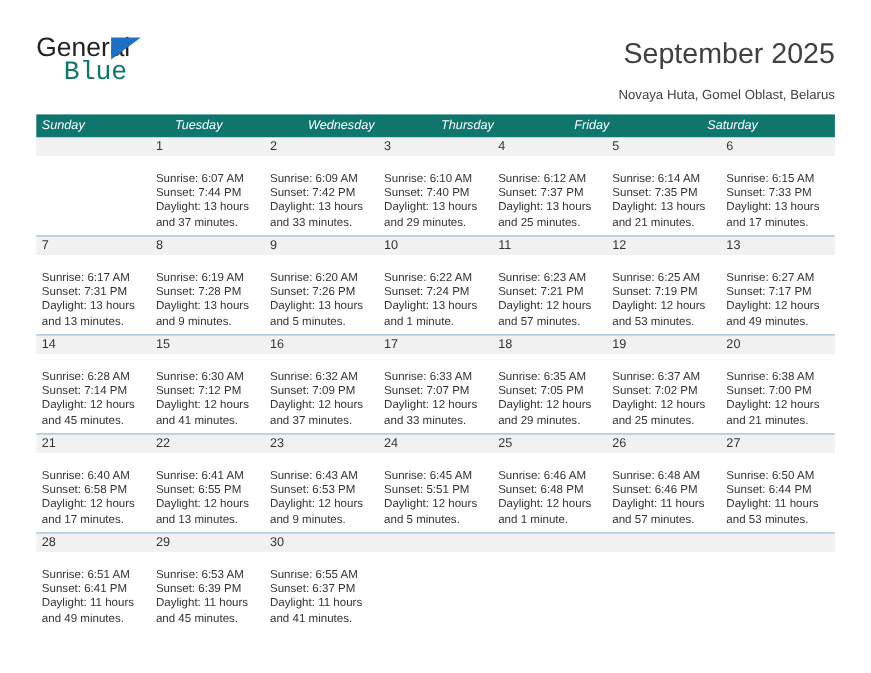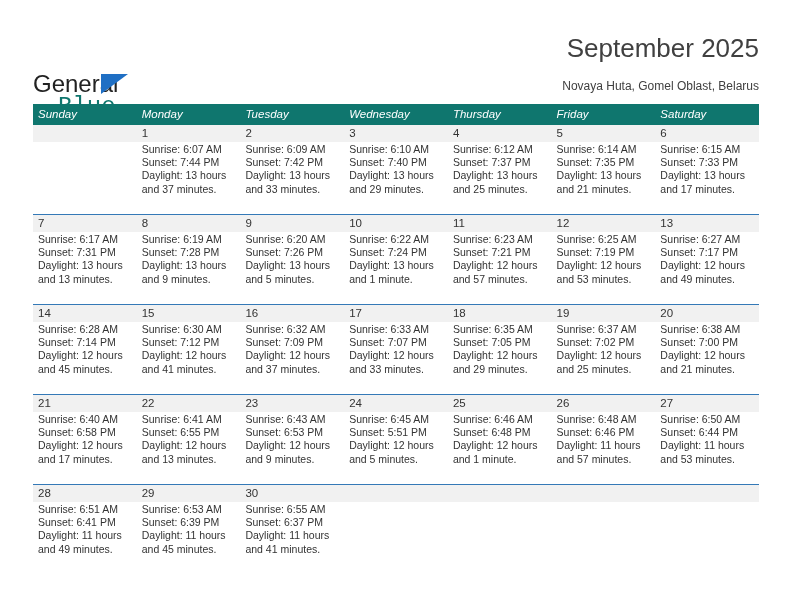--- a/index.html
+++ b/index.html
@@ -28,21 +28,20 @@
     top: 0;
     width: 792px;
     height: 96px;
   }
   .logo {
     position: absolute;
     left: 33px;
     top: 30px;
     width: 170px;
     height: 52px;
-    margin-top: 40px;
   }
   .logo-general {
     position: absolute;
     left: 0;
     top: 0;
     font-size: 24px;
     letter-spacing: 0px;
     color: #222222;
     font-family: "Liberation Sans", sans-serif;
   }
@@ -130,21 +129,21 @@
   }
   .week-bodies {
     display: flex;
     width: 726px;
     height: 72px;
     background: #ffffff;
   }
   .daybody {
     flex: 1 1 0;
     box-sizing: border-box;
-    padding: 1px 4px 0 5px;
+    padding: 14px 4px 0 5px;
     font-size: 10.5px;
     line-height: 13.2px;
     color: #333333;
   }
   .daybody div {
     white-space: nowrap;
   }
 </style>
 </head>
 <body>
@@ -161,21 +160,20 @@
 
     <div class="title">September 2025</div>
     <div class="subtitle">Novaya Huta, Gomel Oblast, Belarus</div>
 
   </div>
 
   <div class="calendar">
 
     <div class="weekdays">
       <div class="weekday">Sunday</div>
-      <div class="weekday">Monday</div>
       <div class="weekday">Tuesday</div>
       <div class="weekday">Wednesday</div>
       <div class="weekday">Thursday</div>
       <div class="weekday">Friday</div>
       <div class="weekday">Saturday</div>
     </div>
 
     <div class="week">
       <div class="week-numbers">
         <div class="daynum"></div>

